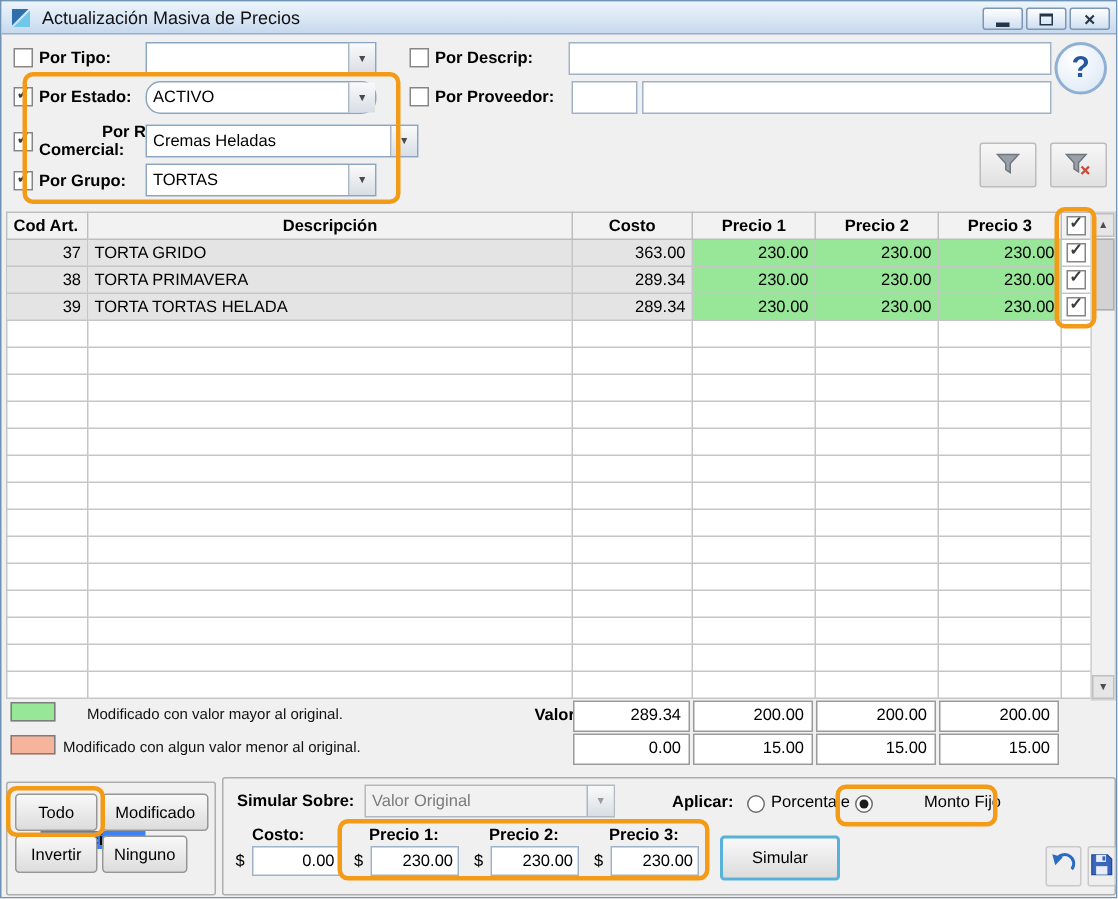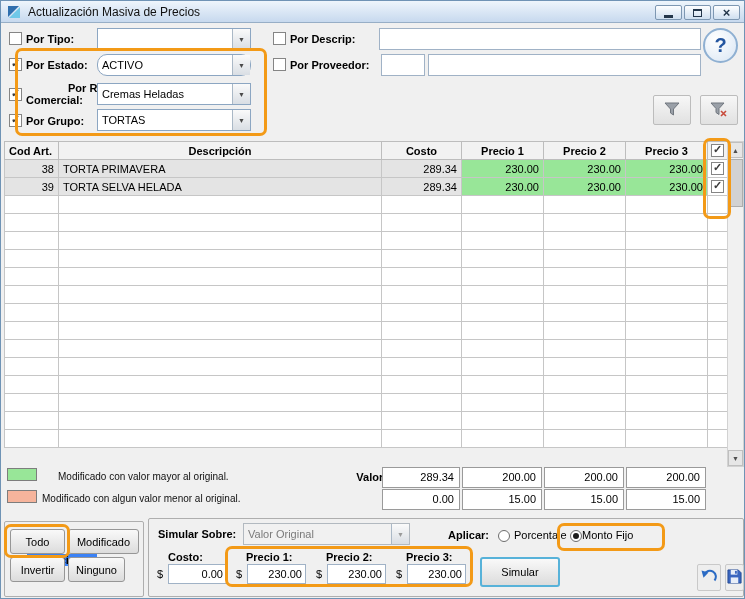--- a/index.html
+++ b/index.html
@@ -126,21 +126,21 @@
     <span class="drop">
         <span>▼</span>
       </span>
   </div>
 
   <span class="cb abs" style="left:8px;top:87px;">
       <span class="mk">✓</span>
     </span>
   <span class="lbl" style="left:31px;top:81px;margin-left:36px;">Por Rubro</span>
   <span class="lbl" style="left:25px;top:93px;">Comercial:</span>
-  <div class="combo" style="left:96px;top:82px;width:154px;">
+  <div class="combo" style="left:96px;top:82px;width:182px;">
     <span class="val">Cremas Heladas</span>
     <span class="drop">
         <span>▼</span>
       </span>
   </div>
 
   <span class="cb abs" style="left:8px;top:113px;">
       <span class="mk">✓</span>
     </span>
   <span class="lbl" style="left:25px;top:114px;">Por Grupo:</span>
@@ -198,35 +198,48 @@
       <th>Precio 1</th>
       <th>Precio 2</th>
       <th>Precio 3</th>
       <th class="cbc">
         <span class="cb">
               <span class="mk">✓</span>
             </span>
       </th>
     </tr>
     <tr>
+      <td class="num g">37</td>
+      <td class="g">TORTA GRIDO</td>
+      <td class="num g">363.00</td>
+      <td class="num p">230.00</td>
+      <td class="num p">230.00</td>
+      <td class="num p">230.00</td>
+      <td class="cbc">
+        <span class="cb">
+              <span class="mk">✓</span>
+            </span>
+      </td>
+    </tr>
+    <tr>
       <td class="num g">38</td>
       <td class="g">TORTA PRIMAVERA</td>
       <td class="num g">289.34</td>
       <td class="num p">230.00</td>
       <td class="num p">230.00</td>
       <td class="num p">230.00</td>
       <td class="cbc">
         <span class="cb">
               <span class="mk">✓</span>
             </span>
       </td>
     </tr>
     <tr>
       <td class="num g">39</td>
-      <td class="g">TORTA SELVA HELADA</td>
+      <td class="g">TORTA TORTAS HELADA</td>
       <td class="num g">289.34</td>
       <td class="num p">230.00</td>
       <td class="num p">230.00</td>
       <td class="num p">230.00</td>
       <td class="cbc">
         <span class="cb">
               <span class="mk">✓</span>
             </span>
       </td>
     </tr>
@@ -402,21 +415,21 @@
     <span class="val">Valor Original</span>
     <span class="drop">
         <span>▼</span>
       </span>
   </div>
 
   <span class="lbl" style="left:447px;top:528px;">Aplicar:</span>
   <span class="radio" style="left:497px;top:529px;"></span>
   <span class="plain" style="left:513px;top:528px;">Porcentaje</span>
   <span class="radio sel" style="left:569px;top:529px;"></span>
-  <span class="plain" style="left:581px;top:528px;text-align:right;">Monto Fijo</span>
+  <span class="plain" style="left:615px;top:528px;text-align:right;">Monto Fijo</span>
 
   <span class="lbl" style="left:167px;top:550px;">Costo:</span>
   <span class="lbl" style="left:245px;top:550px;">Precio 1:</span>
   <span class="lbl" style="left:325px;top:550px;">Precio 2:</span>
   <span class="lbl" style="left:405px;top:550px;">Precio 3:</span>
 
   <span class="plain" style="left:156px;top:567px;">$</span>
   <input class="tinput num" style="left: 167px; top: 563px; width: 59px; height: 20px;" value="0.00">
   <span class="plain" style="left:235px;top:567px;">$</span>
   <input class="tinput num" style="left: 246px; top: 563px; width: 59px; height: 20px;" value="230.00">

